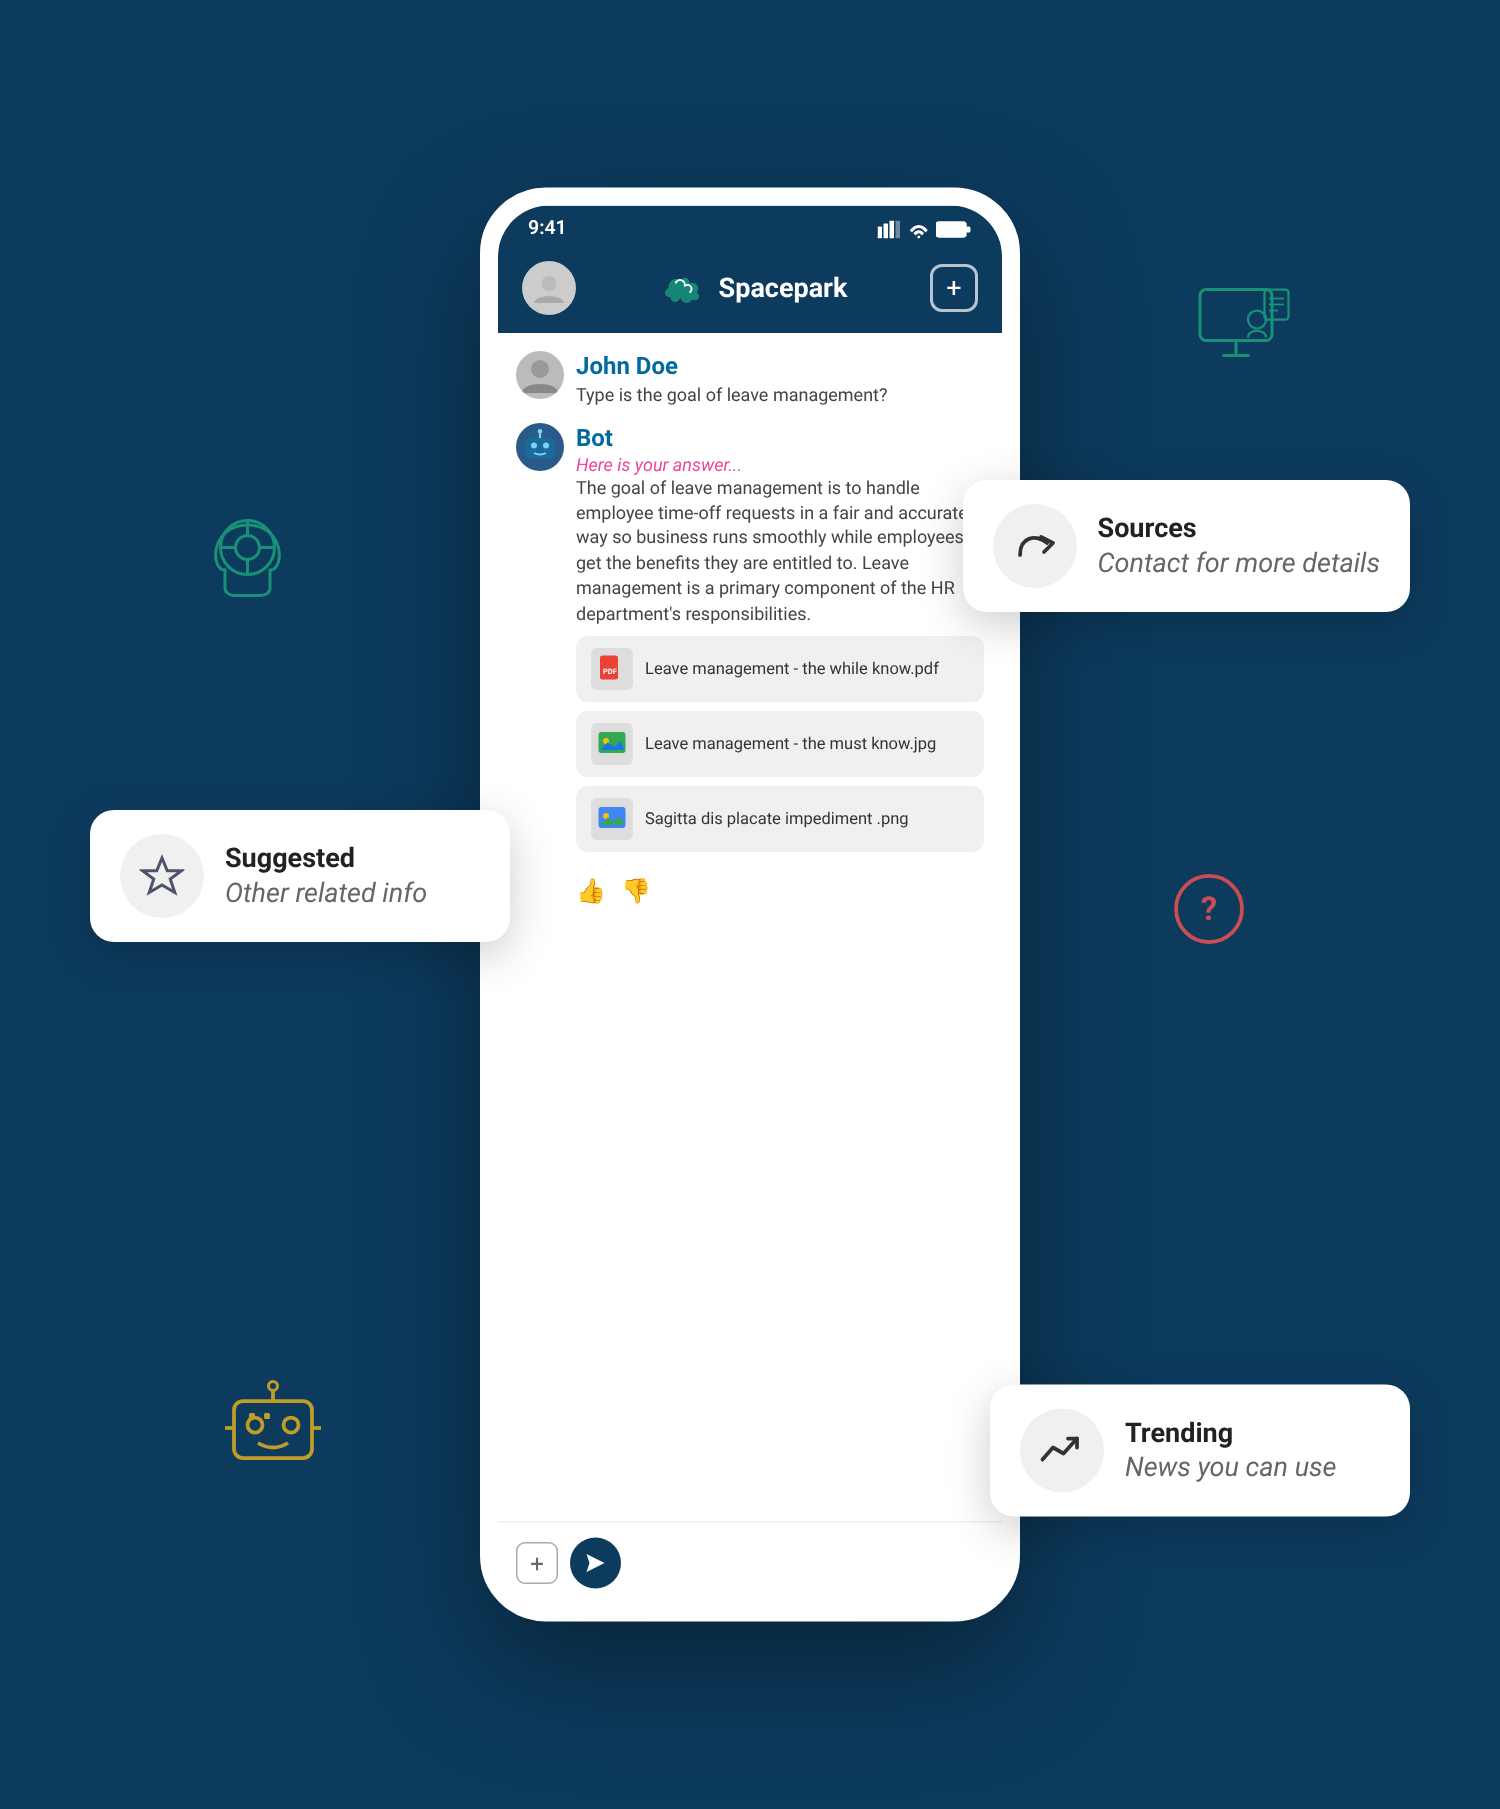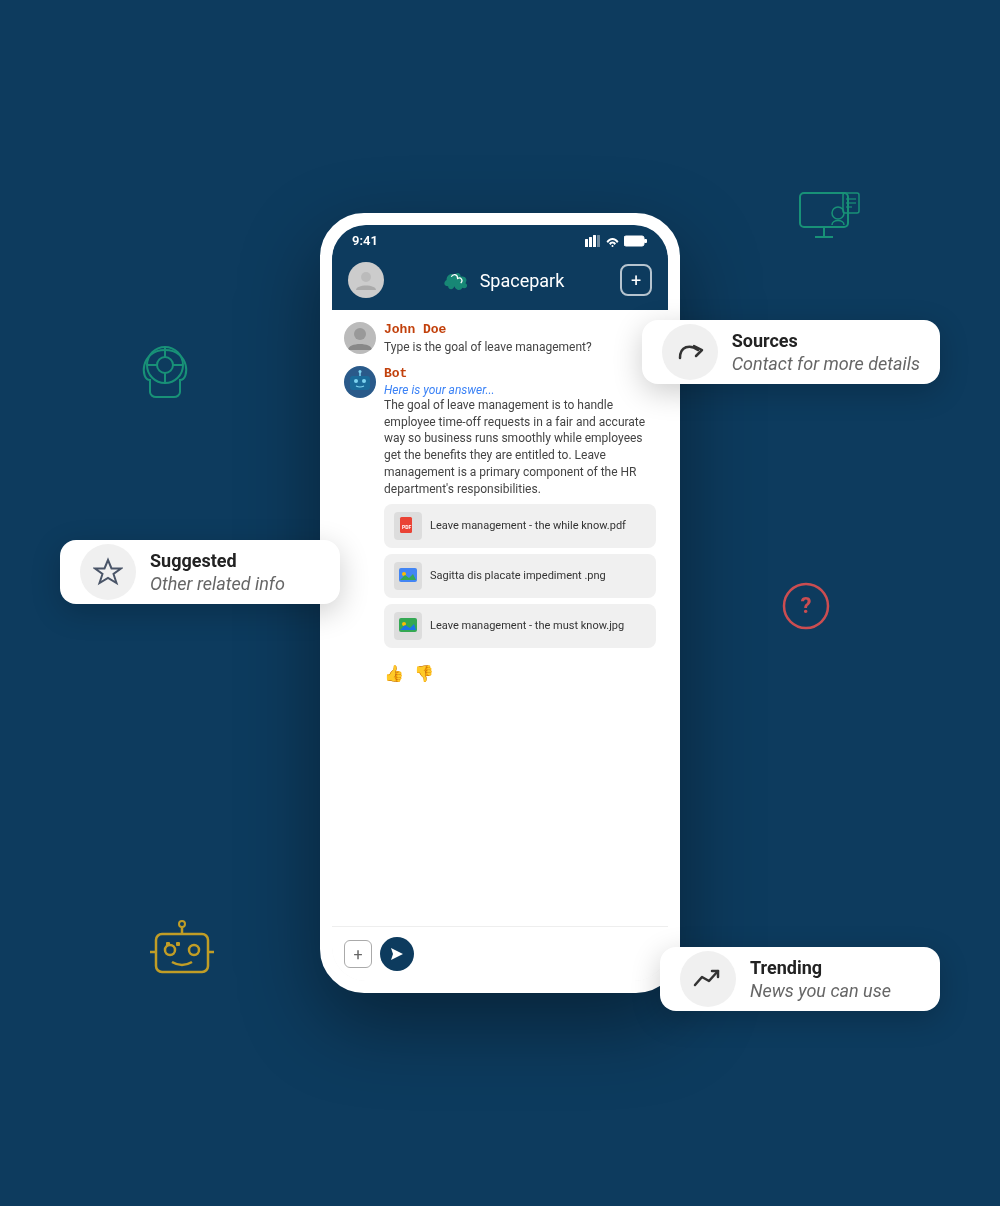--- a/index.html
+++ b/index.html
@@ -46,21 +46,21 @@
     }
 
     .bg-icon-question {
       right: 168px;
       top: 580px;
     }
 
     
     .phone {
       width: 360px;
-      height: 780px;
+      height: 956px;
       background: #fff;
       border-radius: 44px;
       box-shadow: 0 30px 80px rgba(0,0,0,0.4);
       position: relative;
       overflow: hidden;
       border: 12px solid #fff;
       z-index: 10;
     }
 
     .phone-inner {
@@ -118,21 +118,21 @@
     }
 
     .logo-icon {
       width: 32px;
       height: 22px;
     }
 
     .header-title {
       color: #fff;
       font-size: 18px;
-      font-weight: 400;
+      font-weight: 700;
     }
 
     .header-plus {
       width: 32px;
       height: 32px;
       border: 2px solid rgba(255,255,255,0.7);
       border-radius: 8px;
       color: #fff;
       display: flex;
       align-items: center;
@@ -168,36 +168,35 @@
       display: flex;
       align-items: center;
       justify-content: center;
     }
 
     .msg-content {
       flex: 1;
     }
 
     .msg-name {
-      font-size: 13px;
+      font-size: 16px;
       font-weight: 700;
-      color: #c2410c;
+      color: #0369a1;
       margin-bottom: 2px;
-      font-family: Liberation Mono, monospace;
     }
 
     .msg-text {
       font-size: 12px;
       color: #444;
       line-height: 1.4;
     }
 
     .msg-text-italic {
       font-style: italic;
-      color: #3b82f6;
+      color: #ec4899;
       font-size: 12px;
     }
 
     
     .bot-message {
       display: flex;
       align-items: flex-start;
       gap: 8px;
     }
 
@@ -322,21 +321,21 @@
       cursor: pointer;
       flex-shrink: 0;
     }
 
     
     .floating-card {
       position: absolute;
       background: #fff;
       border-radius: 16px;
       box-shadow: 0 8px 30px rgba(0,0,0,0.2);
-      padding: 4px 20px;
+      padding: 16px 20px;
       display: flex;
       align-items: center;
       gap: 14px;
       z-index: 20;
     }
 
     .card-icon-circle {
       width: 56px;
       height: 56px;
       border-radius: 50%;
@@ -521,36 +520,36 @@
                   <svg width="20" height="20" viewBox="0 0 20 20">
                       <rect x="2" y="1" width="12" height="16" rx="1.5" fill="#ea4335"></rect>
                       <text x="4" y="13" font-size="5" fill="white" font-weight="bold">PDF</text>
                     </svg>
                 </div>
                 <span>Leave management - the while know.pdf</span>
               </div>
               <div class="attachment-item">
                 <div class="attachment-thumb">
                   <svg width="20" height="20" viewBox="0 0 20 20">
+                      <rect x="1" y="2" width="18" height="14" rx="2" fill="#34a853"></rect>
+                      <circle cx="6" cy="8" r="2" fill="#fbbc04"></circle>
+                      <path d="M2 14 L7 9 L12 12 L16 8 L18 14 Z" fill="#1a73e8"></path>
+                    </svg>
+                </div>
+                <span>Leave management - the must know.jpg</span>
+              </div>
+              <div class="attachment-item">
+                <div class="attachment-thumb">
+                  <svg width="20" height="20" viewBox="0 0 20 20">
                       <rect x="1" y="2" width="18" height="14" rx="2" fill="#4285f4"></rect>
                       <circle cx="6" cy="8" r="2" fill="#fbbc04"></circle>
                       <path d="M2 14 L7 9 L11 12 L15 8 L18 14 Z" fill="#34a853"></path>
                     </svg>
                 </div>
                 <span>Sagitta dis placate impediment .png</span>
-              </div>
-              <div class="attachment-item">
-                <div class="attachment-thumb">
-                  <svg width="20" height="20" viewBox="0 0 20 20">
-                      <rect x="1" y="2" width="18" height="14" rx="2" fill="#34a853"></rect>
-                      <circle cx="6" cy="8" r="2" fill="#fbbc04"></circle>
-                      <path d="M2 14 L7 9 L12 12 L16 8 L18 14 Z" fill="#1a73e8"></path>
-                    </svg>
-                </div>
-                <span>Leave management - the must know.jpg</span>
               </div>
             </div>
 
           </div>
         </div>
 
         <div class="feedback-row">
           <span class="feedback-icon">👍</span>
           <span class="feedback-icon">👎</span>
         </div>

